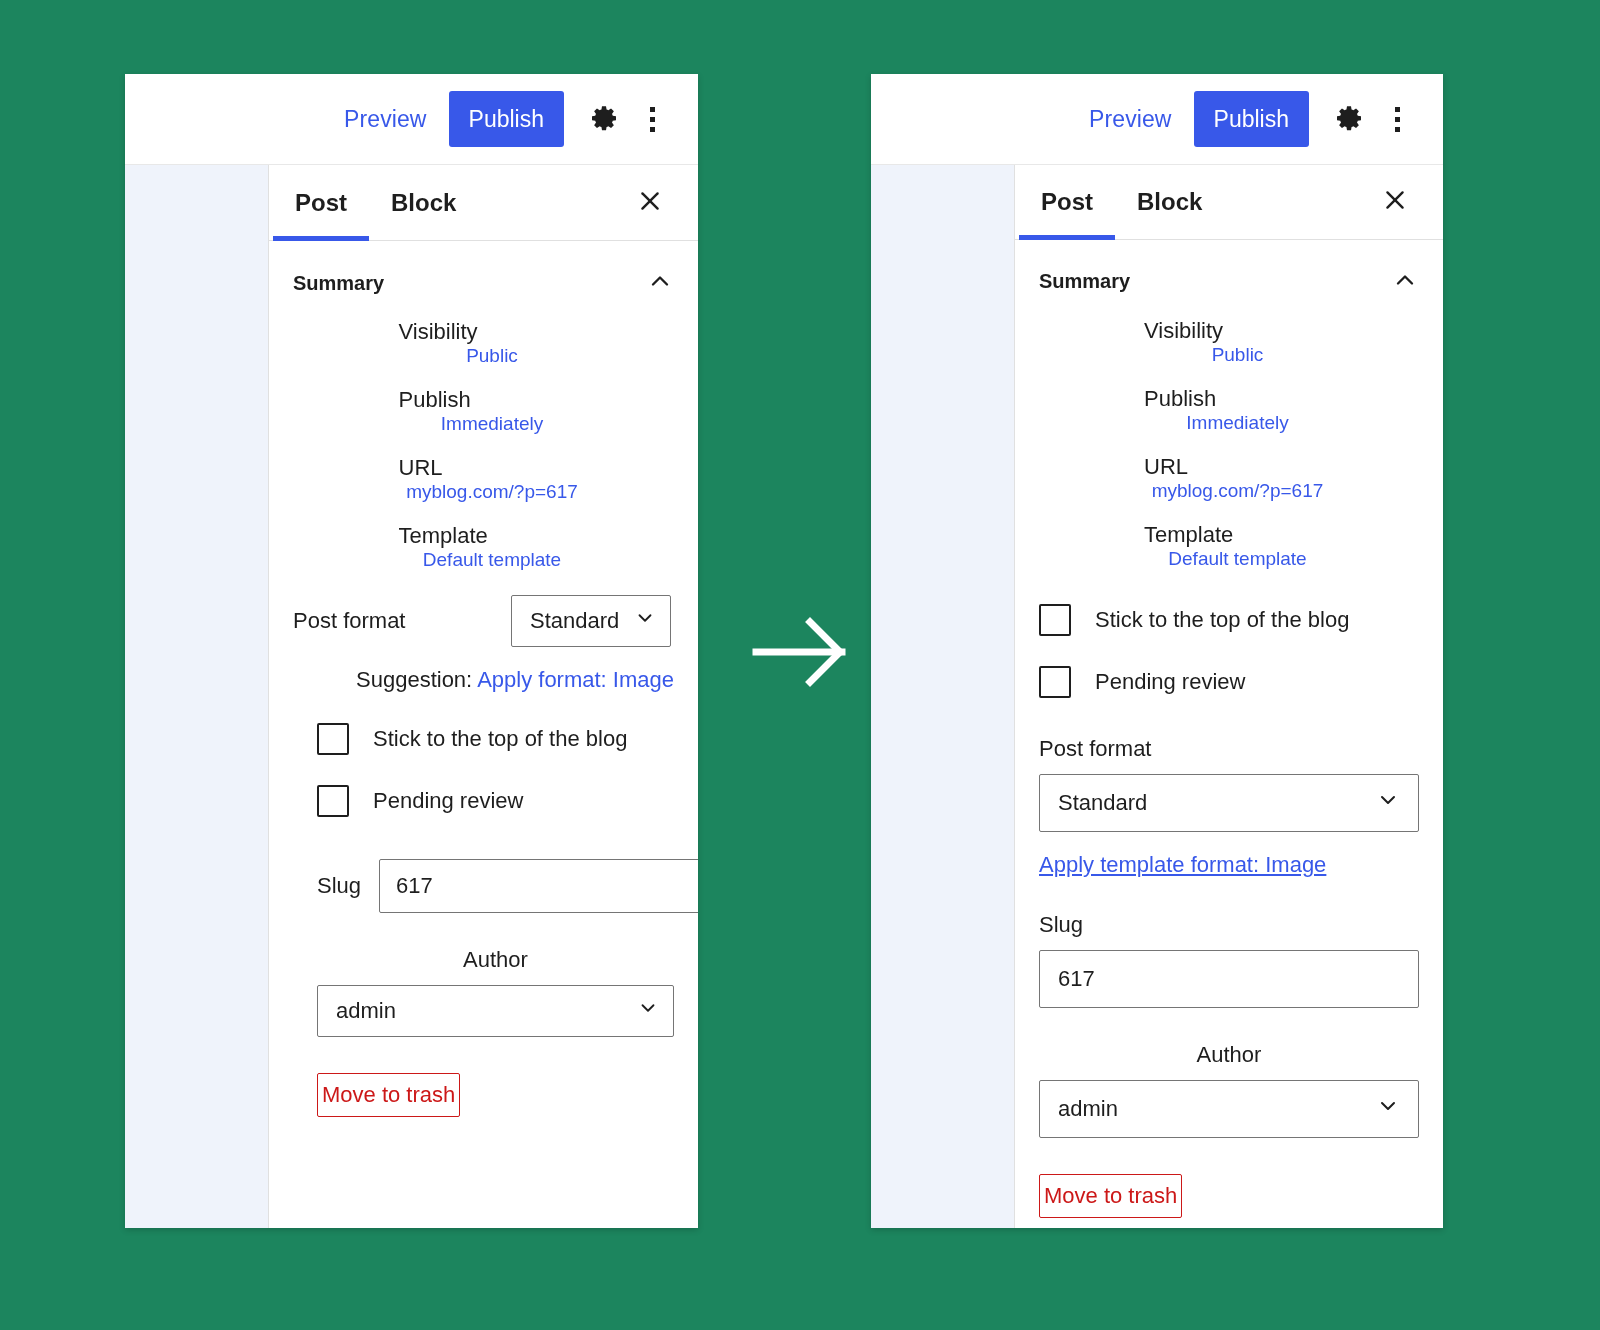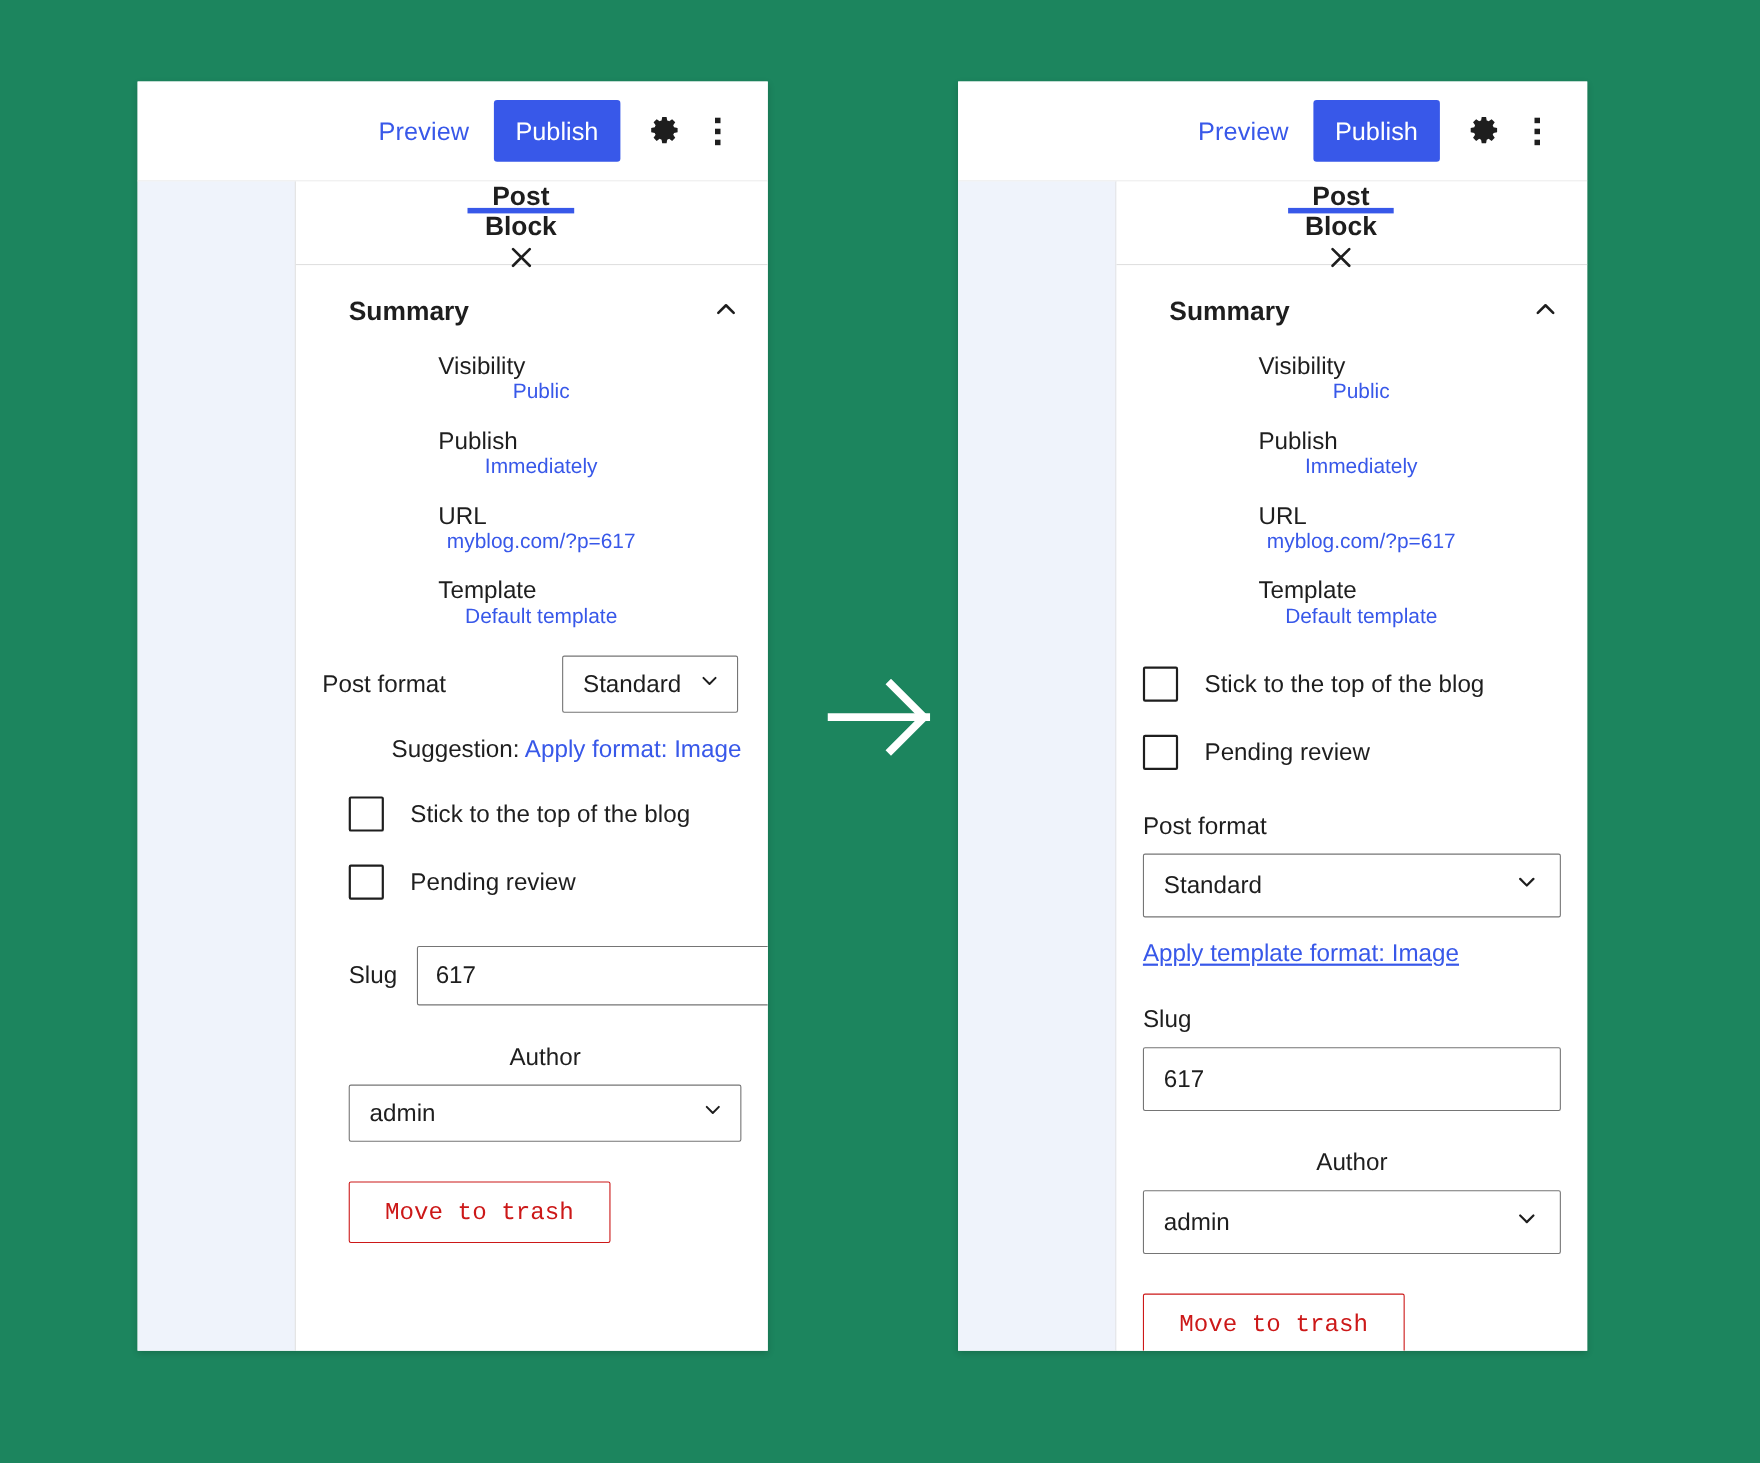--- a/index.html
+++ b/index.html
@@ -75,21 +75,20 @@
   .sidebar { flex: 1 1 auto; background: #fff; display: flex; flex-direction: column; min-width: 0; }
 
   
   .tabs {
     height: 76px;
     display: flex;
     align-items: center;
     border-bottom: 1px solid #e0e0e0;
     position: relative;
     padding: 0 24px 0 4px;
-    flex-direction: column;
   }
   .tab {
     font-size: 24px;
     font-weight: bold;
     color: #1e1e1e;
     height: 100%;
     display: flex; align-items: center;
     padding: 0 22px;
     cursor: pointer;
     position: relative;
@@ -106,21 +105,21 @@
     width: 48px; height: 48px;
     display: flex; align-items: center; justify-content: center;
     cursor: pointer; background: none; border: none; padding: 0;
   }
 
   
   .section-head {
     display: flex; align-items: center; justify-content: space-between;
     padding: 26px 24px 20px 24px;
   }
-  .section-title { font-size: 24px; font-weight: bold; color: #1e1e1e; margin-left: 24px; }
+  .section-title { font-size: 20px; font-weight: bold; color: #1e1e1e; }
 
   
   .content { padding: 0 24px 28px 24px; overflow: hidden; }
 
   
   .kv-row {
     display: flex; align-items: center;
     min-height: 52px;
     margin-bottom: 16px;
     flex-direction: column;
@@ -178,24 +177,24 @@
   .field-label-block { font-size: 22px; color: #1e1e1e; margin-top: 34px; margin-bottom: 12px; padding-left: 24px; text-align: center; }
   .field-label-block.right-variant { padding-left: 0; }
   .author-wrap { padding-left: 24px; }
   .trash-wrap { padding-left: 24px; margin-top: 36px; }
   .trash-btn {
     border: 1px solid #cc1818;
     color: #cc1818;
     background: #fff;
     border-radius: 2px;
     font-size: 22px;
-    padding: 0 32px;
-    height: 56px;
-    cursor: pointer;
-    font-family: Liberation Mono, monospace;
+    padding: 0 4px;
+    height: 44px;
+    cursor: pointer;
+    font-family: Liberation Sans, sans-serif;
   }
 
   
   .pf-label-block { font-size: 22px; color: #1e1e1e; margin-top: 38px; margin-bottom: 12px; }
   .select-full {
     width: 100%;
     border: 1px solid #757575;
     border-radius: 2px;
     height: 58px;
     display: flex; align-items: center; justify-content: space-between;

